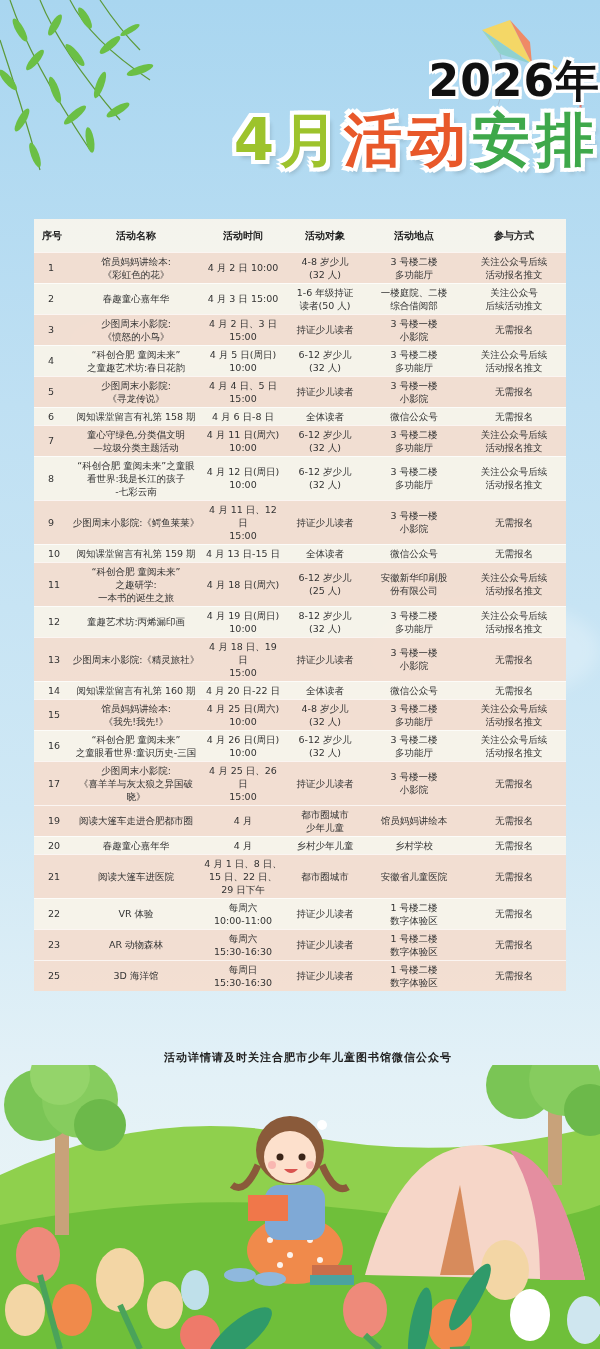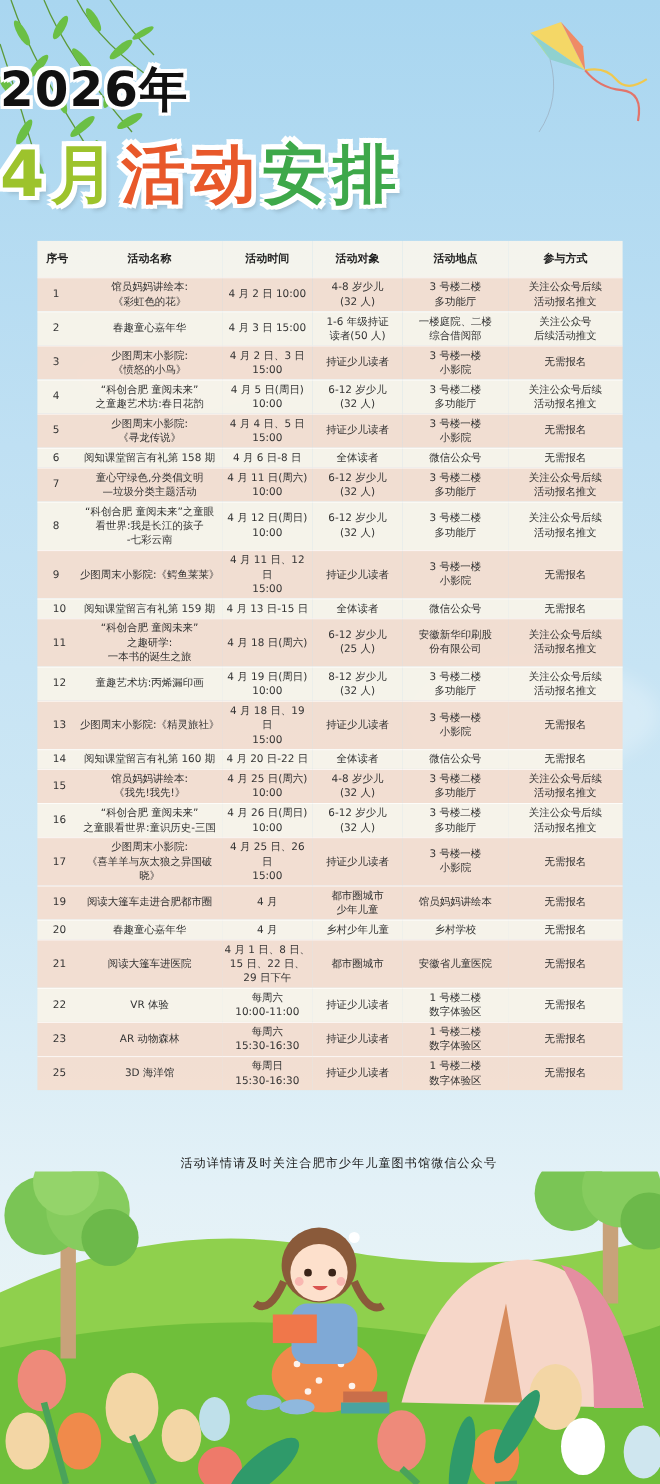--- a/index.html
+++ b/index.html
@@ -11,28 +11,28 @@
   }
   .sky-blot { position: absolute; border-radius: 50%; background: rgba(255,255,255,0.25); filter: blur(8px); }
 
   
   .willow { position: absolute; left: 0; top: 0; width: 220px; height: 200px; }
 
   
   .kite { position: absolute; right: 10px; top: 20px; width: 120px; height: 110px; }
 
   .title-year {
-    position: absolute; left: 0; width: 600px; top: 52px; text-align: left;
+    position: absolute; left: 0; width: 600px; top: 52px; text-align: right;
     font-family: "DejaVu Sans", sans-serif; font-weight: 900; font-size: 44px; color: #111;
     letter-spacing: 1px;
     text-shadow: 0 0 0 #fff, 3px 3px 0 #fff, -3px -3px 0 #fff, 3px -3px 0 #fff, -3px 3px 0 #fff,
                  0 3px 0 #fff, 3px 0 0 #fff, 0 -3px 0 #fff, -3px 0 0 #fff;
   }
   .title-main {
-    position: absolute; left: 0; width: 600px; top: 120px; text-align: left;
+    position: absolute; left: 0; width: 600px; top: 102px; text-align: right;
     font-family: "DejaVu Sans", sans-serif; font-weight: 900; font-size: 58px; letter-spacing: 6px;
   }
   .title-main span {
     text-shadow: 4px 4px 0 #fff, -4px -4px 0 #fff, 4px -4px 0 #fff, -4px 4px 0 #fff,
                  0 4px 0 #fff, 4px 0 0 #fff, 0 -4px 0 #fff, -4px 0 0 #fff,
                  5px 6px 4px rgba(0,0,0,0.15);
   }
 
   
   .schedule {
@@ -54,21 +54,21 @@
   .col-no { width: 36px; }
   .col-name { width: 132px; }
   .col-time { width: 82px; }
   .col-target { width: 82px; }
   .col-place { width: 96px; }
   .col-join { width: 104px; }
   td.no { text-align: left; padding-left: 14px; }
 
   .footer-note {
     position: absolute; left: 0; width: 600px; top: 1050px; text-align: center;
-    font-size: 11px; color: #222; letter-spacing: 1px; font-weight: normal; padding-left: 16px;
+    font-size: 11px; color: #222; letter-spacing: 1px; font-weight: bold; padding-left: 16px;
   }
 
   .scene { position: absolute; left: 0; top: 1065px; width: 600px; height: 284px; }
 </style>
 </head>
 <body>
 
 <div class="sky-blot" style="left:60px;top:300px;width:200px;height:80px;"></div>
 <div class="sky-blot" style="left:380px;top:600px;width:220px;height:100px;"></div>
 

